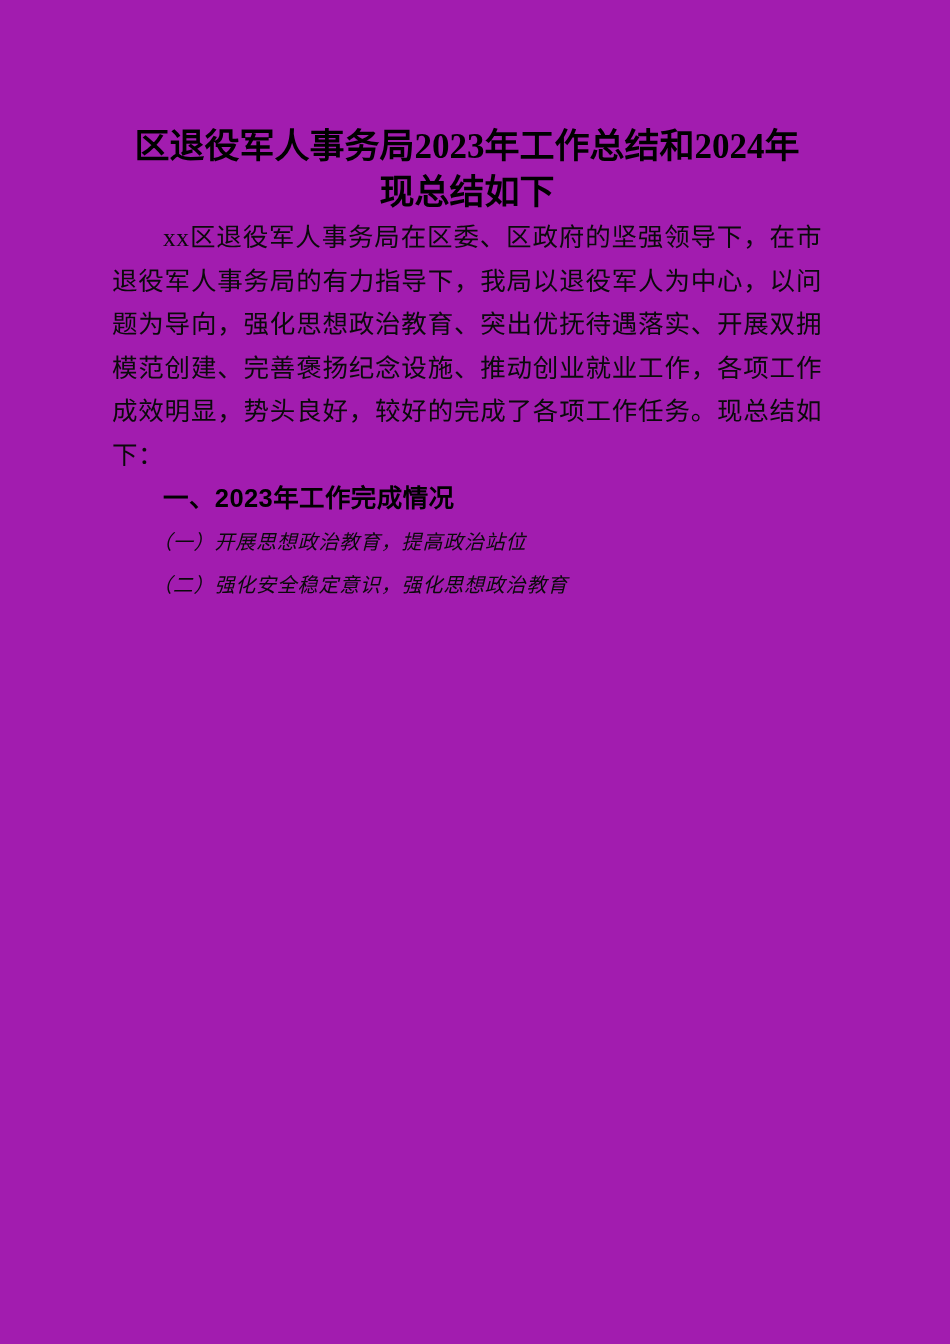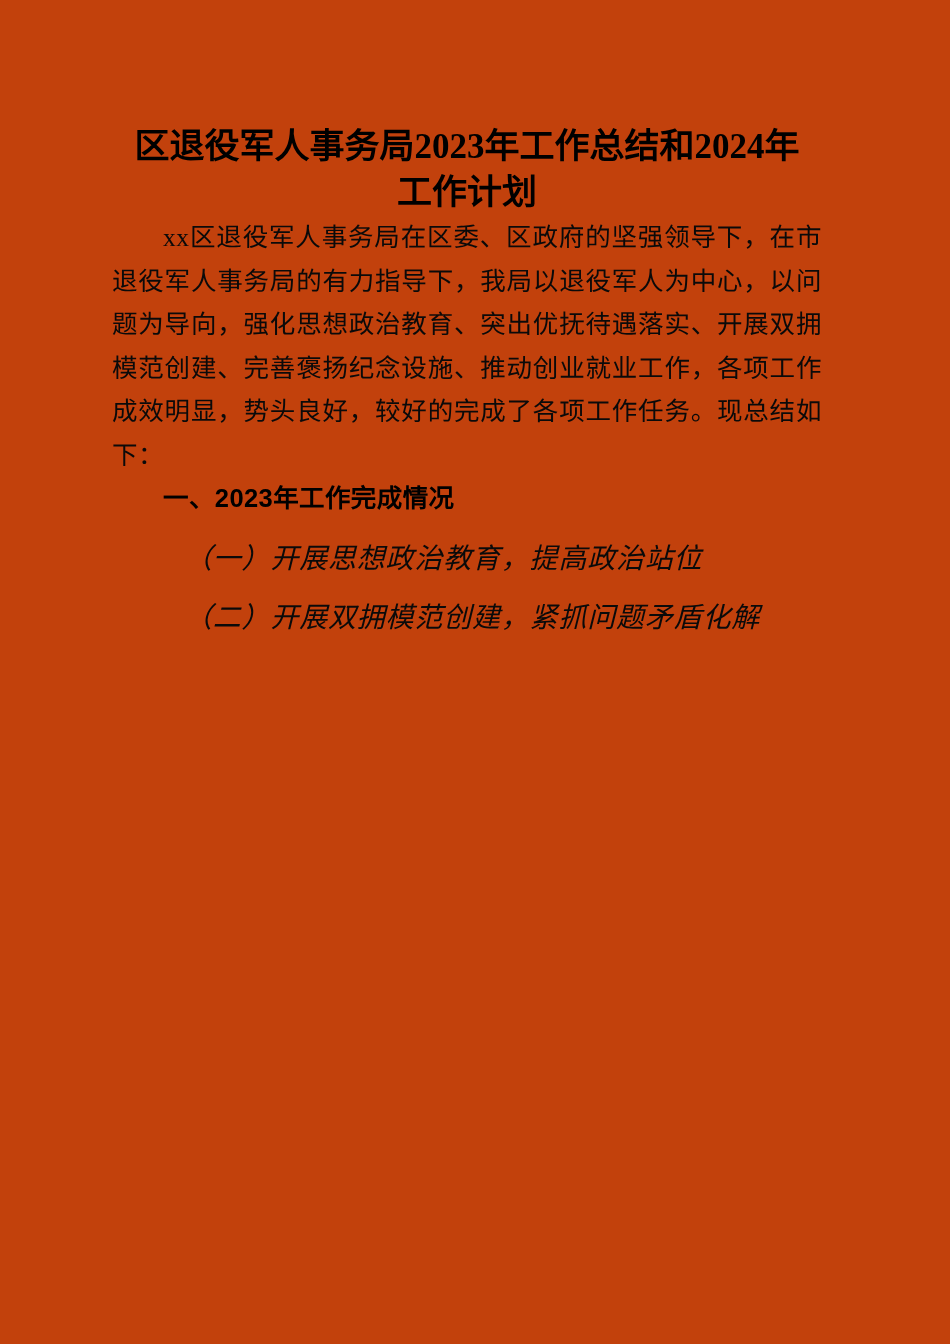--- a/index.html
+++ b/index.html
@@ -6,21 +6,21 @@
   html, body {
     margin: 0;
     padding: 0;
     background: #ffffff;
   }
 
   .page {
     position: relative;
     width: 950px;
     height: 1344px;
-    background: #c2410c;
+    background: #a21caf;
     margin: 0 auto;
     overflow: hidden;
     box-sizing: border-box;
   }
 
   .content {
     position: absolute;
     left: 112px;
     top: 0;
     width: 710px;
@@ -67,44 +67,44 @@
     margin: 0;
     text-indent: 2em;
     letter-spacing: 0.4px;
     word-break: break-all;
   }
 
   
   .h-level2 {
     font-family: "Liberation Serif", "DejaVu Serif", serif;
     font-style: italic;
-    font-size: 28px;
+    font-size: 20px;
     line-height: 43.5px;
     color: #0a0a0a;
-    margin: 16px;
+    margin: 0;
     text-indent: 2em;
     letter-spacing: 0.8px;
     word-break: break-all;
   }
 </style>
 </head>
 <body>
 
 <div class="page">
   <div class="content">
 
     <h1 class="doc-title">
         <span style="display: block;">区退役军人事务局2023年工作总结和2024年</span>
-        <span style="display: block;">工作计划</span>
+        <span style="display: block;">现总结如下</span>
       </h1>
 
     <p class="para para-first">xx区退役军人事务局在区委、区政府的坚强领导下，在市退役军人事务局的有力指导下，我局以退役军人为中心，以问题为导向，强化思想政治教育、突出优抚待遇落实、开展双拥模范创建、完善褒扬纪念设施、推动创业就业工作，各项工作成效明显，势头良好，较好的完成了各项工作任务。现总结如下：</p>
 
     <p class="h-level1">一、2023年工作完成情况</p>
 
     <p class="h-level2">（一）开展思想政治教育，提高政治站位</p>
 
 
-    <p class="h-level2">（二）开展双拥模范创建，紧抓问题矛盾化解</p>
+    <p class="h-level2">（二）强化安全稳定意识，强化思想政治教育</p>
 
 
   </div>
 </div>
 
 </body></html>

